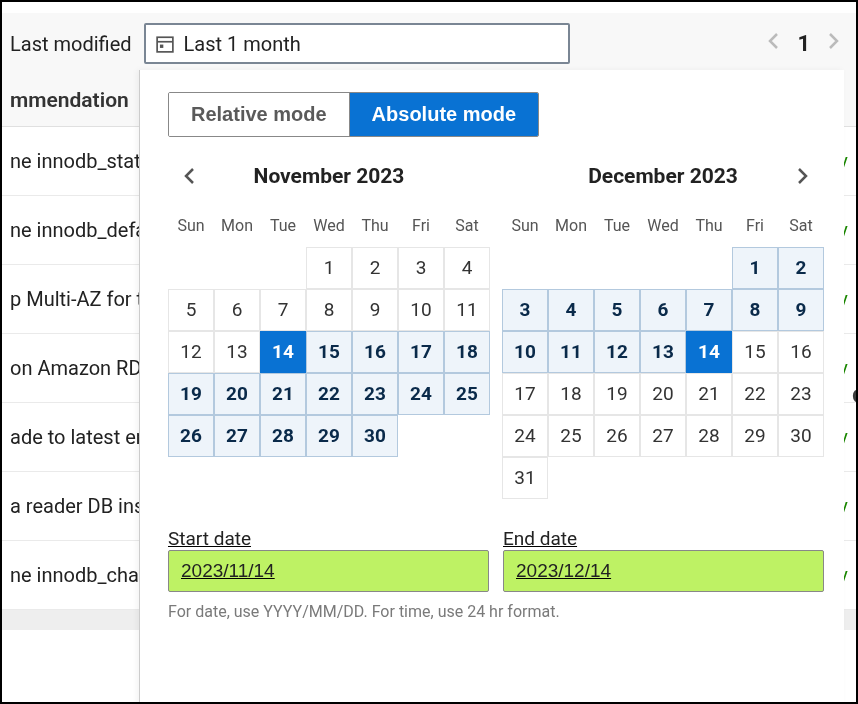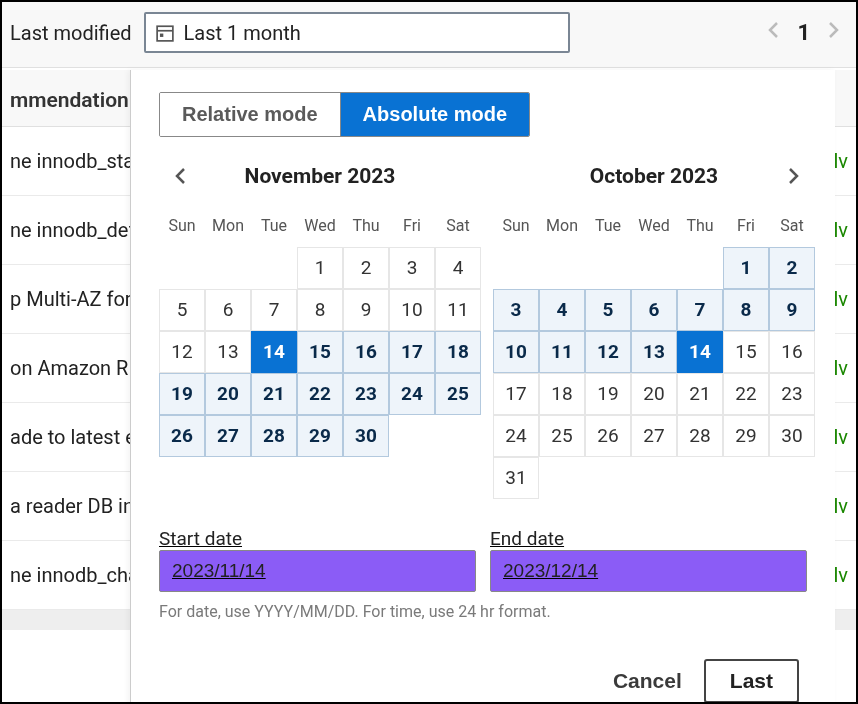--- a/index.html
+++ b/index.html
@@ -10,20 +10,21 @@
       position: relative;
       border: 2px solid #000;
       overflow: hidden;
     }
     .top-bar {
       display: flex; align-items: center;
       padding: 10px 8px 14px 8px;
       background: #f8f8f8;
       border-bottom: 1px solid #e0e0e0;
       gap: 8px;
+      margin-top: 11px;
     }
     .top-label { font-size: 20px; color: #222; margin-right: 4px; }
     .range-input {
       display: flex; align-items: center;
       border: 2px solid #7a8694;
       background: #fff;
       height: 41px; width: 426px;
       padding: 0 10px; gap: 10px;
       border-radius: 2px;
     }
@@ -44,26 +45,26 @@
       display: flex; justify-content: space-between;
       padding: 22px 8px; font-size: 20px; color: #222;
       border-bottom: 1px solid #eaeaea;
     }
     .bg-row .truncated { white-space: nowrap; overflow: hidden; }
     .bg-row .status { color: #1a8700; }
     .bg-last { height: 20px; background: #eee; }
 
     .popover {
       position: absolute;
-      top: 68px; left: 128px;
+      top: 68px; left: 137px;
       width: 705px; height: 635px;
       background: #fff;
       border-left: 1px solid #ccc;
       box-shadow: -2px 0 6px rgba(0,0,0,0.05);
-      display: flex; flex-direction: column;
+      display: flex; flex-direction: row;
     }
     .popover-inner { padding: 22px 28px 0 28px; flex: 1; }
     .mode-toggle {
       display: inline-flex; border: 1px solid #888; border-radius: 2px; overflow: hidden;
     }
     .mode-btn {
       padding: 10px 22px; font-size: 20px; font-weight: 700;
       background: #fff; color: #5a5a5a; border: none; cursor: pointer;
     }
     .mode-btn + .mode-btn { border-left: 1px solid #888; }
@@ -90,21 +91,21 @@
     .day.normal { border: 1px solid #e6e6e6; background: #fff; }
     .day.range { border: 1px solid #b3c9de; background: #eef4fa; font-weight: 700; color: #0a2a4a; }
     .day.selected { background: #0972d3; color: #fff; font-weight: 700; border: 1px solid #0972d3; }
 
     .dt-row { display: flex; gap: 14px; margin-top: 28px; }
     .dt-col { flex: 1; display: flex; flex-direction: column; gap: 0; text-decoration: underline; }
     .dt-label { font-size: 19px; color: #222; }
     .dt-input {
       border: 1px solid #888; border-radius: 2px;
       height: 42px; padding: 0 12px; font-size: 19px; color: #222;
-      background: #8b5cf6;
+      background: #bef264;
     }
     .help-text { font-size: 16px; color: #7a7a7a; margin-top: 10px; }
 
     .footer {
       display: flex; justify-content: flex-end; align-items: center;
       gap: 22px; padding: 18px 36px 2px 0;
     }
     .btn-cancel {
       background: none; border: none; font-size: 21px; font-weight: 700;
       color: #3a3a3a; cursor: pointer;
@@ -233,21 +234,21 @@
             <div class="day range">25</div>
             <div class="day range">26</div>
             <div class="day range">27</div>
             <div class="day range">28</div>
             <div class="day range">29</div>
             <div class="day range">30</div>
           </div>
       </div>
       <div class="cal">
         <div class="cal-header">
-          <div class="cal-title">October 2023</div>
+          <div class="cal-title">December 2023</div>
           <div class="cal-nav right">
             <svg width="14" height="20" viewBox="0 0 14 20">
                 <polyline points="4,3 11,10 4,17" fill="none" stroke="#555" stroke-width="2.5"></polyline>
               </svg>
           </div>
         </div>
         <div class="cal-grid" id="cal-right">
             <div class="dow">Sun</div>
             <div class="dow">Mon</div>
             <div class="dow">Tue</div>

